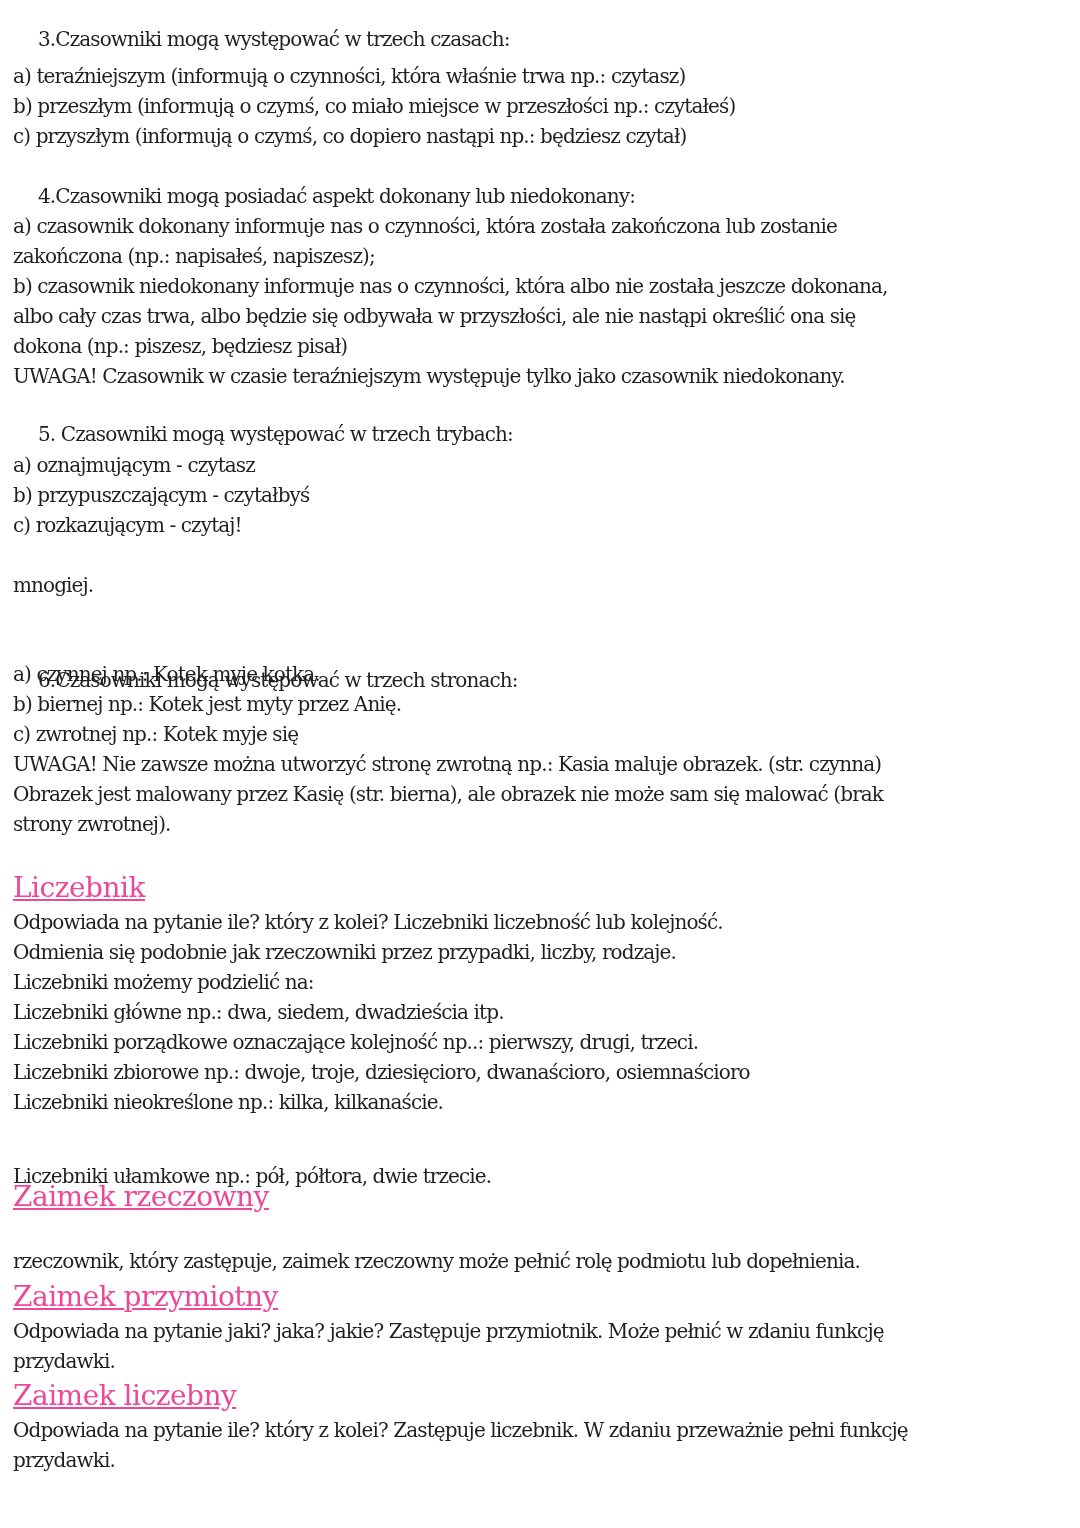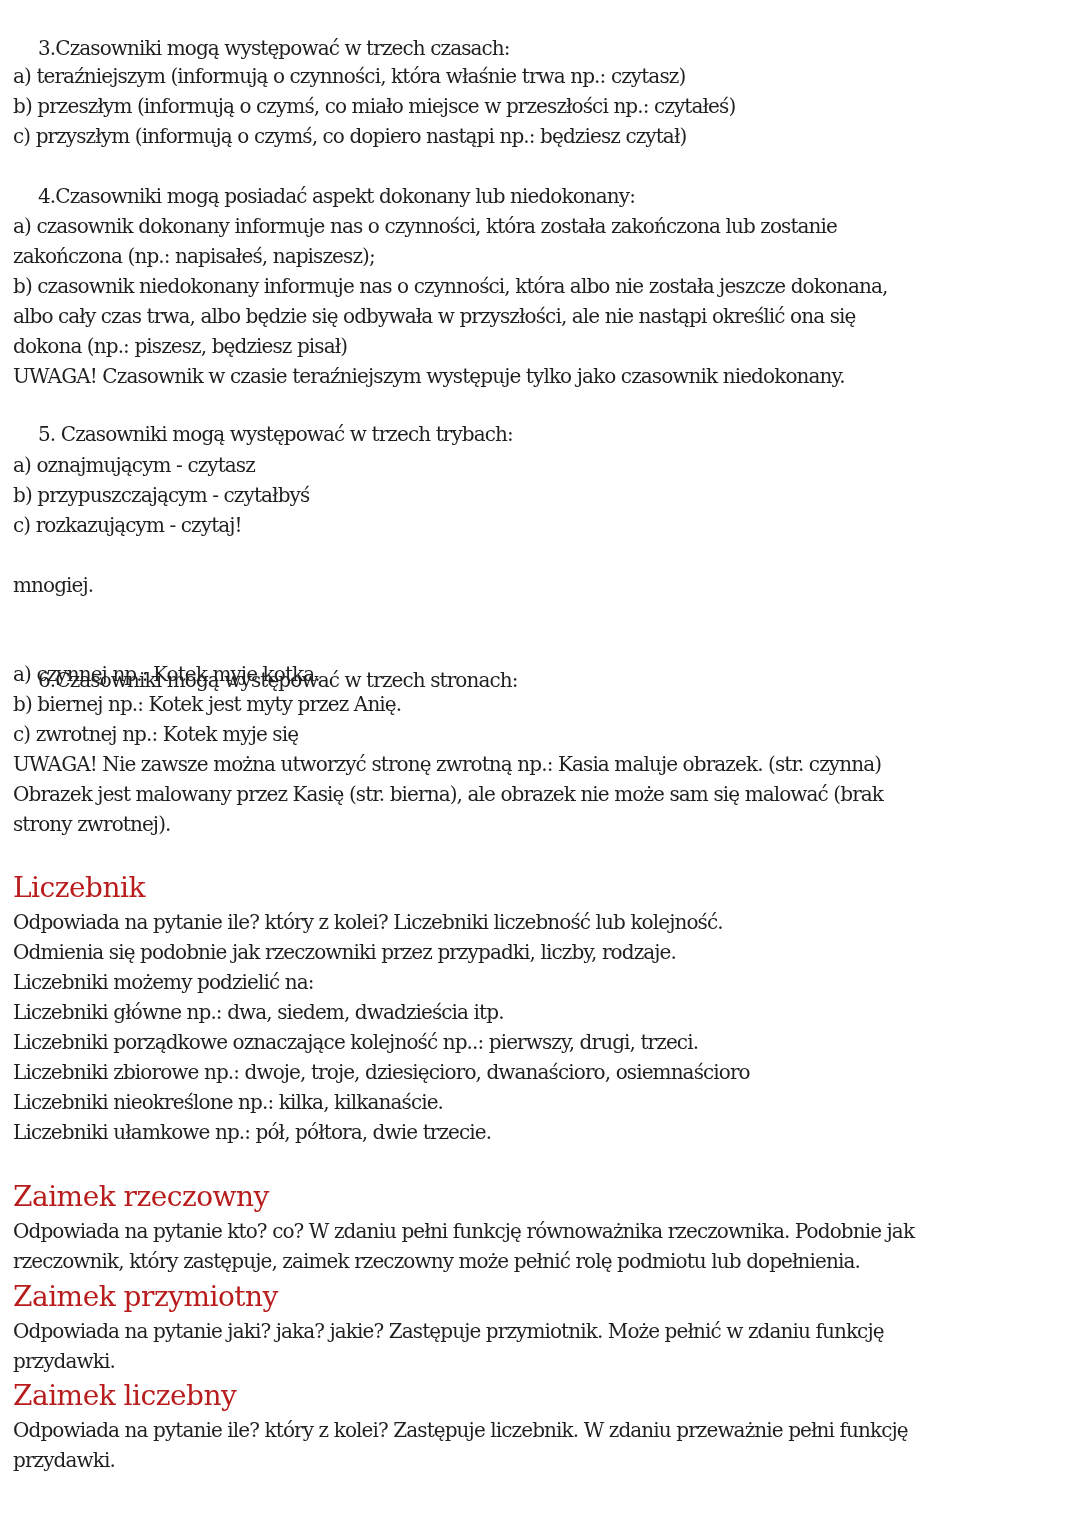--- a/index.html
+++ b/index.html
@@ -11,30 +11,31 @@
   .page { position: absolute; left: 0; top: 0; width: 1080px; height: 1528px; }
   .line {
     position: absolute; left: 13px; white-space: nowrap;
     font-size: 20px; line-height: 30px;
     letter-spacing: -0.9px;
     transform-origin: left center;
   }
   .indent { left: 38px; }
   .heading {
     position: absolute; left: 13px; white-space: nowrap;
-    font-size: 28px; line-height: 36px; color: #b91c1c;
+    font-size: 28px; line-height: 36px; color: #ec4899;
     letter-spacing: -0.5px;
+    text-decoration: underline;
   }
 </style>
 </head>
 <body>
 
 <div class="page">
 
-  <div class="line indent" style="top:33px">3.Czasowniki mogą występować w trzech czasach:</div>
+  <div class="line indent" style="top:24px">3.Czasowniki mogą występować w trzech czasach:</div>
   <div class="line" style="top:61px">a) teraźniejszym (informują o czynności, która właśnie trwa np.: czytasz)</div>
   <div class="line" style="top:91px">b) przeszłym (informują o czymś, co miało miejsce w przeszłości np.: czytałeś)</div>
   <div class="line" style="top:121px">c) przyszłym (informują o czymś, co dopiero nastąpi np.: będziesz czytał)</div>
 
   <div class="line indent" style="top:181px">4.Czasowniki mogą posiadać aspekt dokonany lub niedokonany:</div>
   <div class="line" style="top:211px">a) czasownik dokonany informuje nas o czynności, która została zakończona lub zostanie</div>
   <div class="line" style="top:241px">zakończona (np.: napisałeś, napiszesz);</div>
   <div class="line" style="top:271px">b) czasownik niedokonany informuje nas o czynności, która albo nie została jeszcze dokonana,</div>
   <div class="line" style="top:301px">albo cały czas trwa, albo będzie się odbywała w przyszłości, ale nie nastąpi określić ona się</div>
   <div class="line" style="top:331px">dokona (np.: piszesz, będziesz pisał)</div>
@@ -55,24 +56,23 @@
   <div class="line" style="top:809px">strony zwrotnej).</div>
 
   <div class="heading" style="top:870px">Liczebnik</div>
   <div class="line" style="top:907px">Odpowiada na pytanie ile? który z kolei? Liczebniki liczebność lub kolejność.</div>
   <div class="line" style="top:937px">Odmienia się podobnie jak rzeczowniki przez przypadki, liczby, rodzaje.</div>
   <div class="line" style="top:967px">Liczebniki możemy podzielić na:</div>
   <div class="line" style="top:997px">Liczebniki główne np.: dwa, siedem, dwadzieścia itp.</div>
   <div class="line" style="top:1027px">Liczebniki porządkowe oznaczające kolejność np..: pierwszy, drugi, trzeci.</div>
   <div class="line" style="top:1057px">Liczebniki zbiorowe np.: dwoje, troje, dziesięcioro, dwanaścioro, osiemnaścioro</div>
   <div class="line" style="top:1087px">Liczebniki nieokreślone np.: kilka, kilkanaście.</div>
-  <div class="line" style="top:1117px">Liczebniki ułamkowe np.: pół, półtora, dwie trzecie.</div>
+  <div class="line" style="top:1161px">Liczebniki ułamkowe np.: pół, półtora, dwie trzecie.</div>
 
   <div class="heading" style="top:1179px">Zaimek rzeczowny</div>
-  <div class="line" style="top:1216px">Odpowiada na pytanie kto? co? W zdaniu pełni funkcję równoważnika rzeczownika. Podobnie jak</div>
   <div class="line" style="top:1246px">rzeczownik, który zastępuje, zaimek rzeczowny może pełnić rolę podmiotu lub dopełnienia.</div>
 
   <div class="heading" style="top:1279px">Zaimek przymiotny</div>
   <div class="line" style="top:1316px">Odpowiada na pytanie jaki? jaka? jakie? Zastępuje przymiotnik. Może pełnić w zdaniu funkcję</div>
   <div class="line" style="top:1346px">przydawki.</div>
 
   <div class="heading" style="top:1378px">Zaimek liczebny</div>
   <div class="line" style="top:1415px">Odpowiada na pytanie ile? który z kolei? Zastępuje liczebnik. W zdaniu przeważnie pełni funkcję</div>
   <div class="line" style="top:1445px">przydawki.</div>
 

